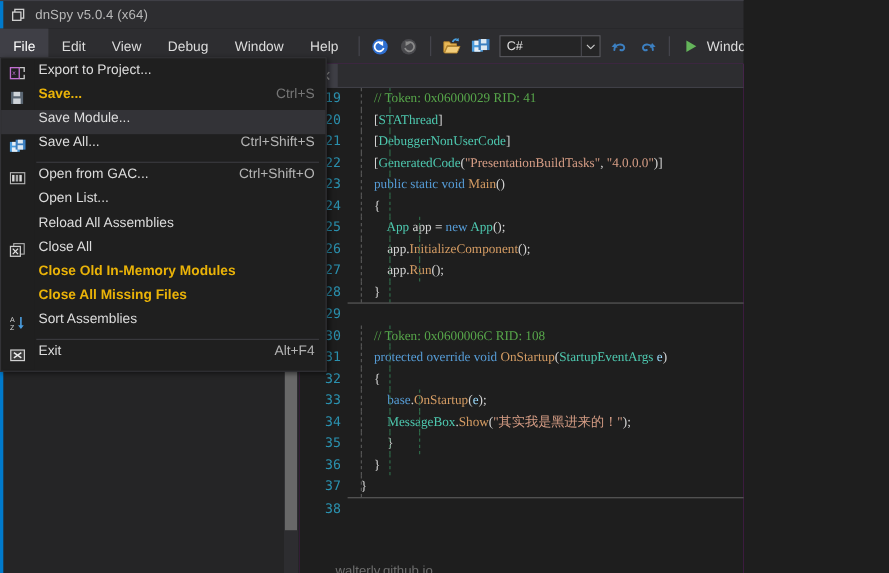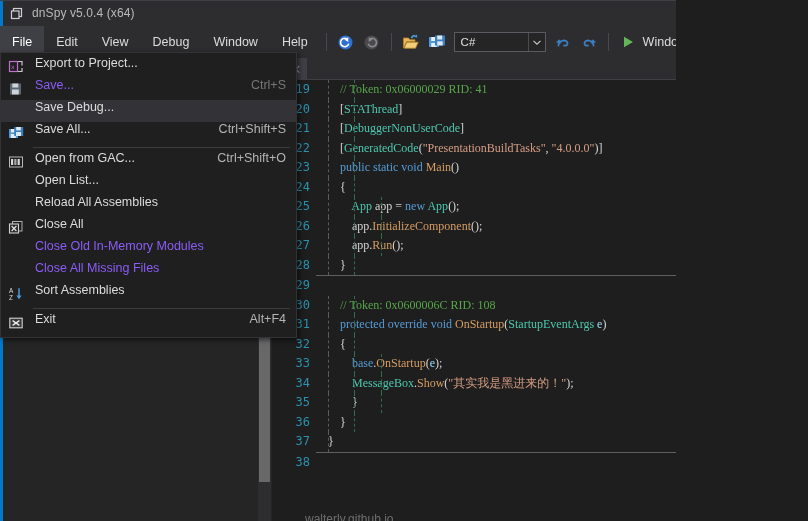--- a/index.html
+++ b/index.html
@@ -218,21 +218,21 @@
   }
   .menuitem.highlight { background: #333337; }
   .menuitem .mico {
     width: 29px; flex: 0 0 29px; height: 22px;
     display: flex; align-items: center; justify-content: center;
   }
   .menuitem .mlabel {
     font-size: 12.5px; color: #dcdcdc; white-space: nowrap;
     padding-left: 5px;
   }
-  .menuitem.disabled .mlabel { color: #8b5cf6; }
+  .menuitem.disabled .mlabel { color: #eab308; font-weight: bold; }
   .menuitem .mshort {
     position: absolute; right: 10px;
     font-size: 12.5px; color: #b4b4b4; white-space: nowrap;
   }
   .menuitem.disabled .mshort { color: #767676; }
   .menusep {
     height: 1px; background: #3b3b40; margin: 3px 6px 3px 32px;
   }
 </style>
 </head>
@@ -538,21 +538,21 @@
               <rect x="2" y="2.5" width="11" height="11" fill="#5a6672"></rect>
               <rect x="4.3" y="2.5" width="6" height="4" fill="#cfd4d9"></rect>
               <rect x="4" y="8.5" width="6.8" height="5" fill="#cfd4d9"></rect>
             </svg>
           </span>
           <span class="mlabel">Save...</span>
           <span class="mshort">Ctrl+S</span>
         </div>
         <div class="menuitem highlight">
           <span class="mico"></span>
-          <span class="mlabel">Save Debug...</span>
+          <span class="mlabel">Save Module...</span>
         </div>
         <div class="menuitem">
           <span class="mico">
             <svg width="16" height="16" viewBox="0 0 16 16">
               <rect x="1" y="4" width="9" height="9" fill="#4a9bdc"></rect>
               <rect x="3" y="4" width="4.6" height="3.4" fill="#e6eef5"></rect>
               <rect x="2.8" y="9" width="5" height="4" fill="#e6eef5"></rect>
               <rect x="6.2" y="2" width="9" height="9" fill="#3c7fc0"></rect>
               <rect x="8.2" y="2" width="4.6" height="3.4" fill="#dce8f2"></rect>
               <rect x="8" y="7" width="5" height="4" fill="#dce8f2"></rect>

